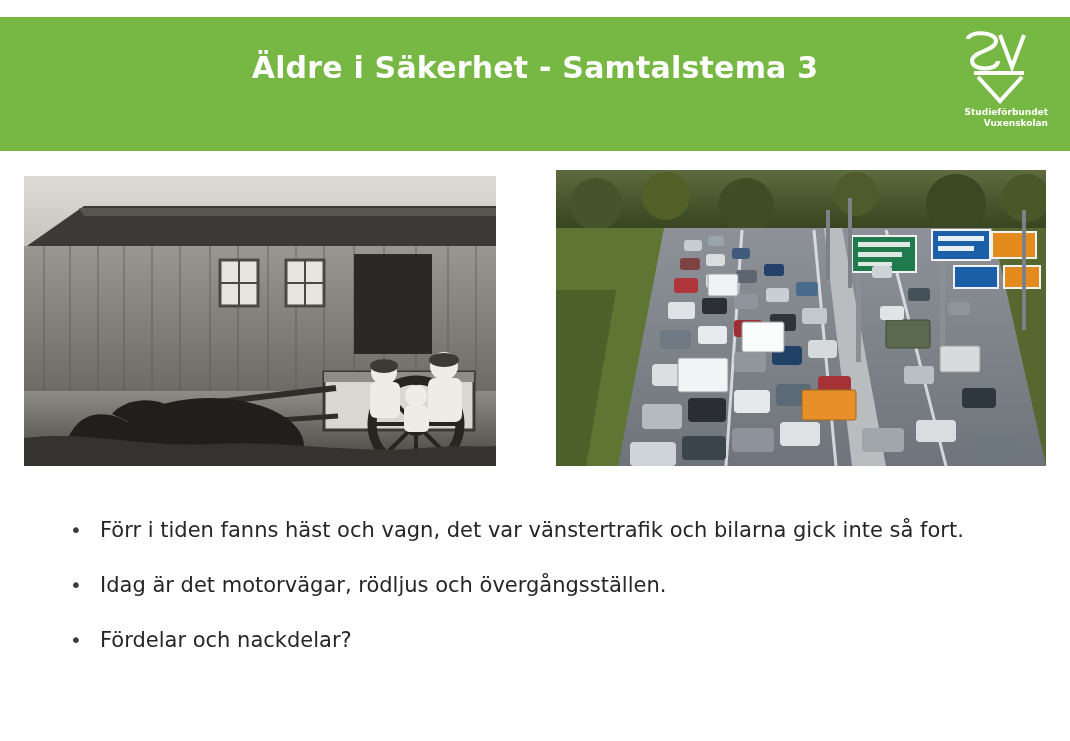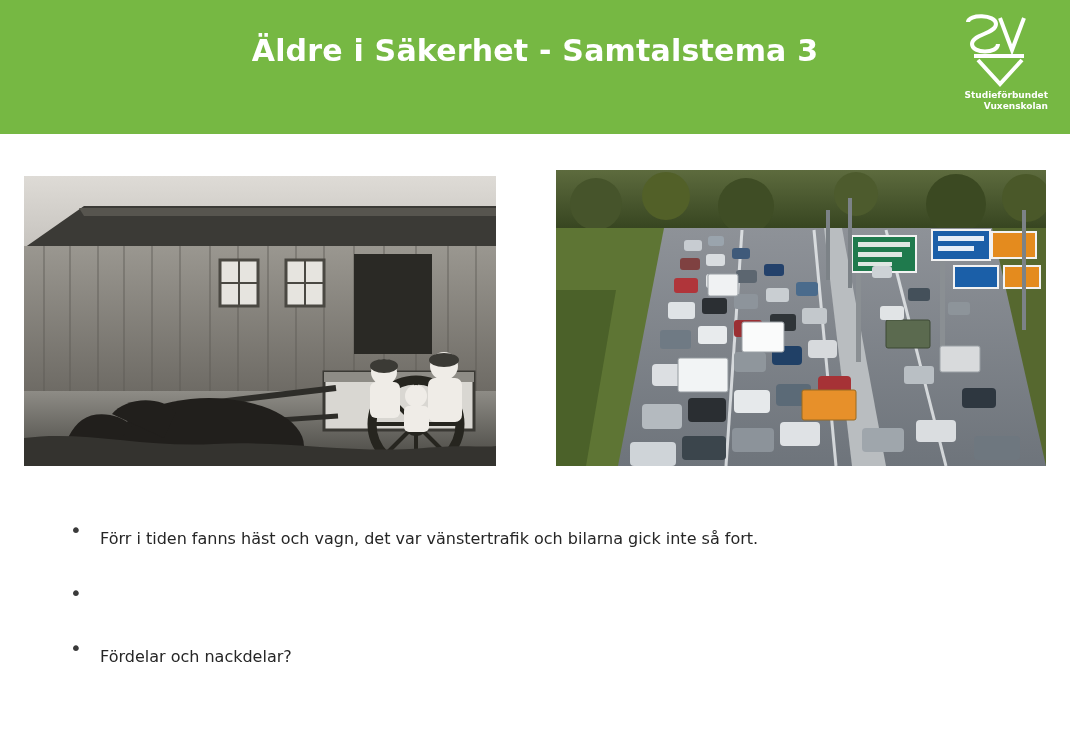--- a/index.html
+++ b/index.html
@@ -12,21 +12,21 @@
     height: 741px;
     position: relative;
     font-family: "DejaVu Sans", sans-serif;
     overflow: hidden;
   }
 
   
   .header-band {
     position: absolute;
     left: 0;
-    top: 0;
+    top: 17px;
     width: 1070px;
     height: 134px;
     background: #76b843;
   }
   .header-title {
     position: absolute;
     left: 0;
     top: 33px;
     width: 1070px;
     text-align: center;
@@ -93,24 +93,23 @@
   }
   .bullet-mark {
     width: 30px;
     flex: 0 0 30px;
     color: #3a3a3a;
     font-size: 20px;
     line-height: 29px;
   }
   .bullet-text {
     color: #262626;
-    font-size: 16px;
+    font-size: 21px;
     line-height: 29px;
     font-family: "DejaVu Sans", sans-serif;
-    margin-top: 8px;
   }
 </style>
 </head>
 <body>
 
 <div class="header-band">
   <div class="header-title">Äldre i Säkerhet - Samtalstema 3</div>
 
   <div class="logo">
     <svg viewBox="0 0 110 108" xmlns="http://www.w3.org/2000/svg" aria-hidden="true">
@@ -347,20 +346,21 @@
 
 <div class="bullets">
 
   <div class="bullet-row">
     <span class="bullet-mark">•</span>
     <span class="bullet-text">Förr i tiden fanns häst och vagn, det var vänstertrafik och bilarna gick inte så fort.</span>
   </div>
 
   <div class="bullet-row">
     <span class="bullet-mark">•</span>
+    <span class="bullet-text">Idag är det motorvägar, rödljus och övergångsställen.</span>
   </div>
 
   <div class="bullet-row">
     <span class="bullet-mark">•</span>
     <span class="bullet-text">Fördelar och nackdelar?</span>
   </div>
 
 </div>
 
 </body></html>

